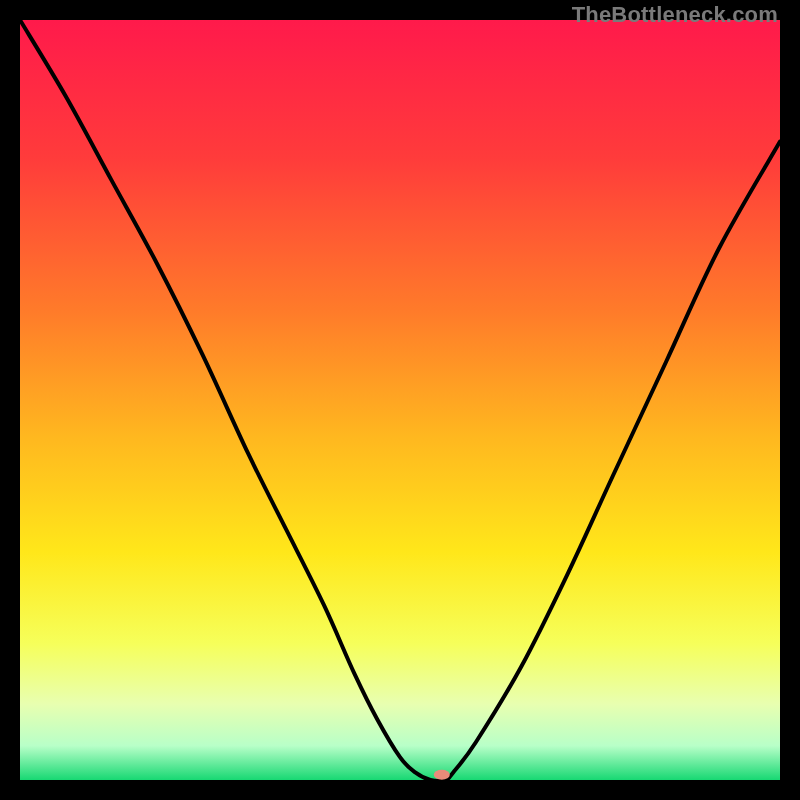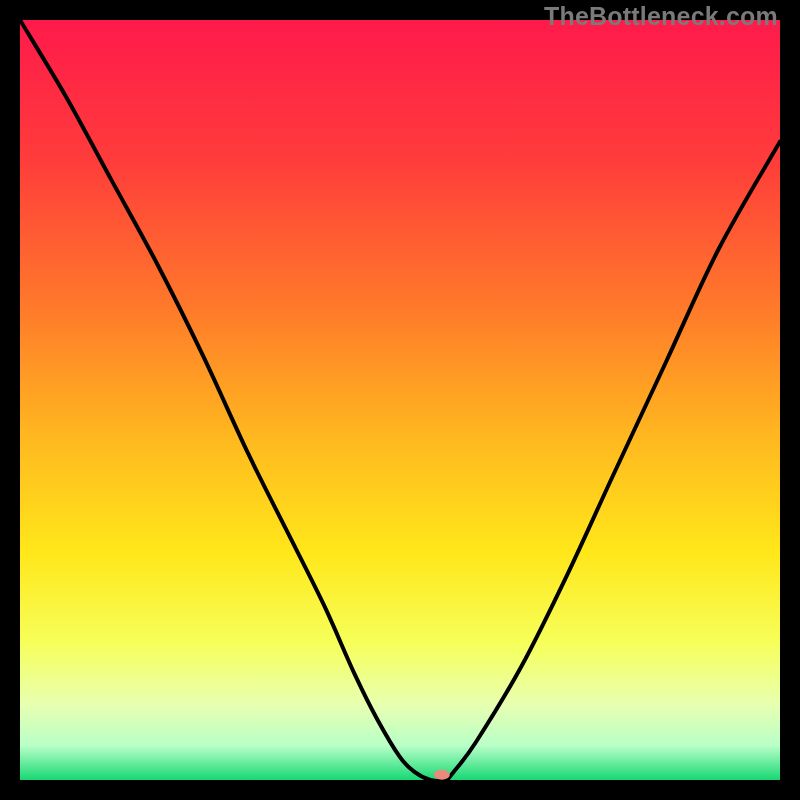--- a/index.html
+++ b/index.html
@@ -29,21 +29,21 @@
     left: 0;
     top: 0;
     width: 100%;
     height: 100%;
   }
   .watermark {
     position: absolute;
     top: 2px;
     right: 22px;
     font-family: Arial, Helvetica, sans-serif;
-    font-size: 25px;
+    font-size: 22px;
     font-weight: 600;
     color: #7a7a7a;
     letter-spacing: 0.2px;
   }
   svg.curve {
     position: absolute;
     left: 0;
     top: 0;
   }
 </style>

